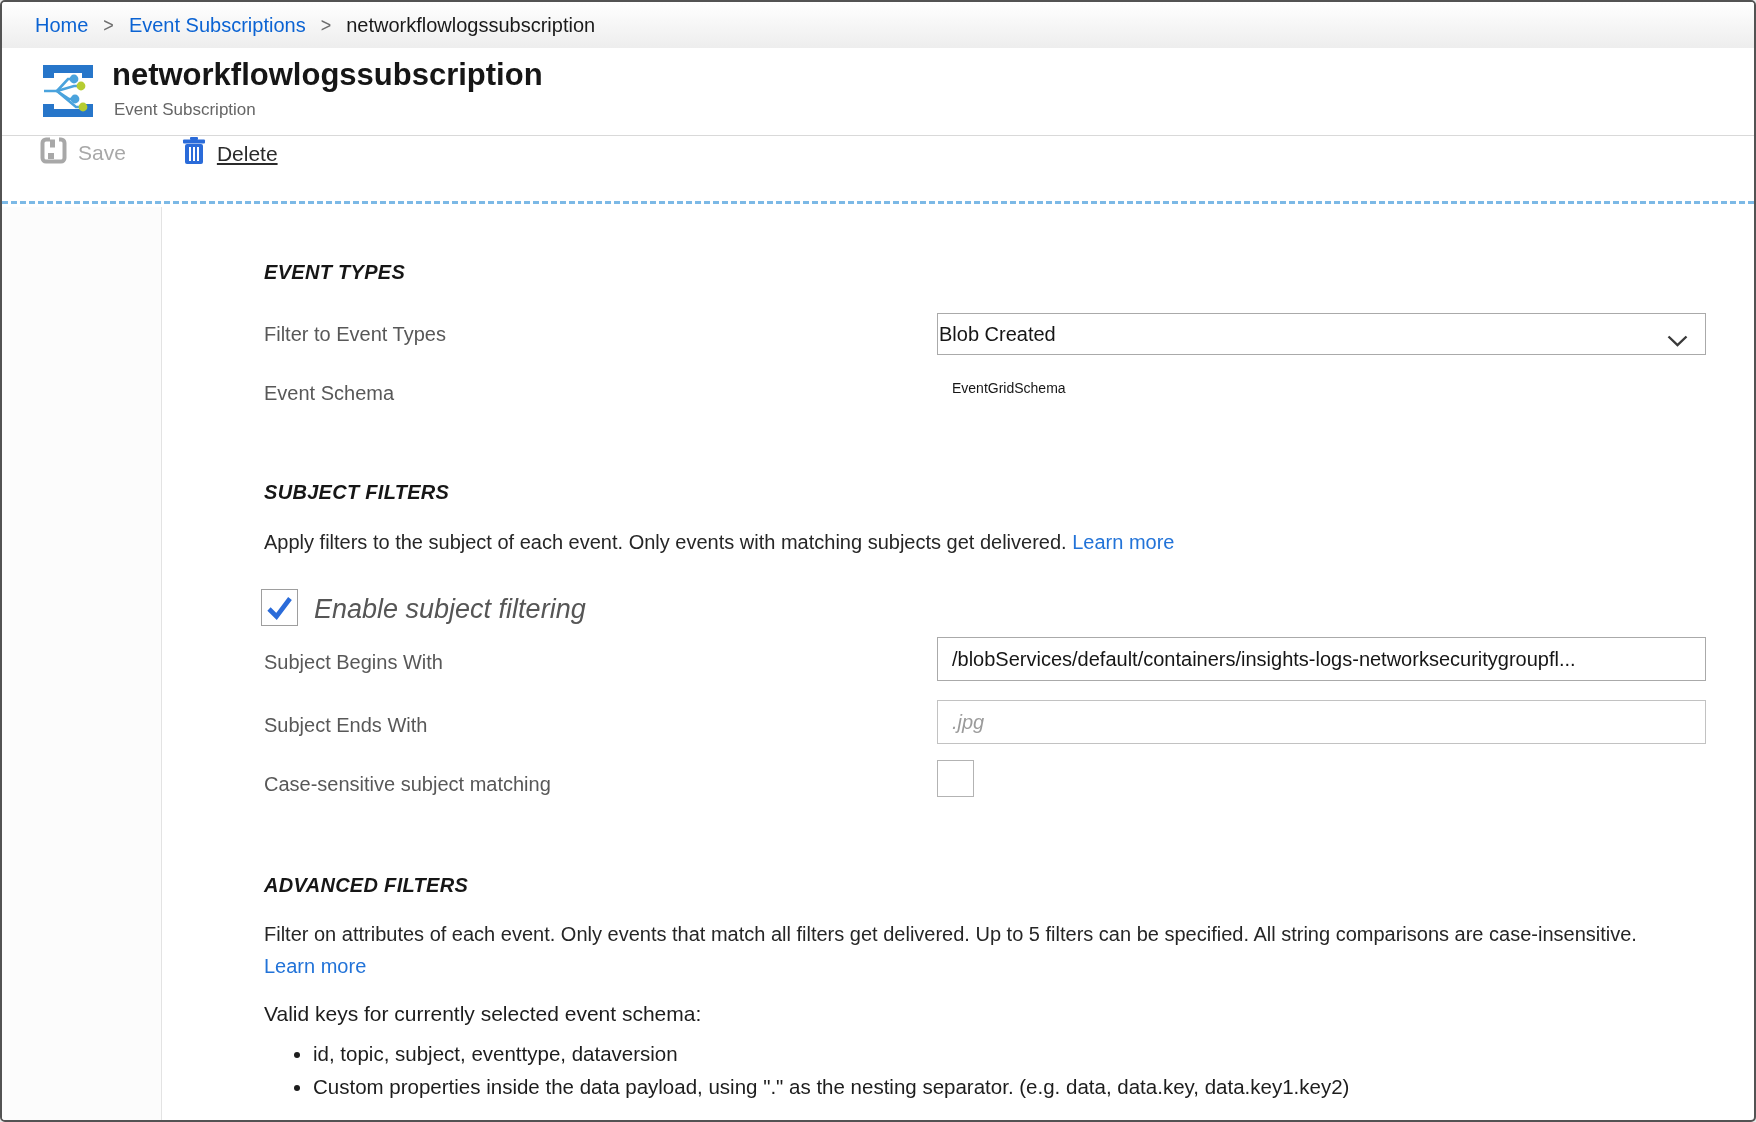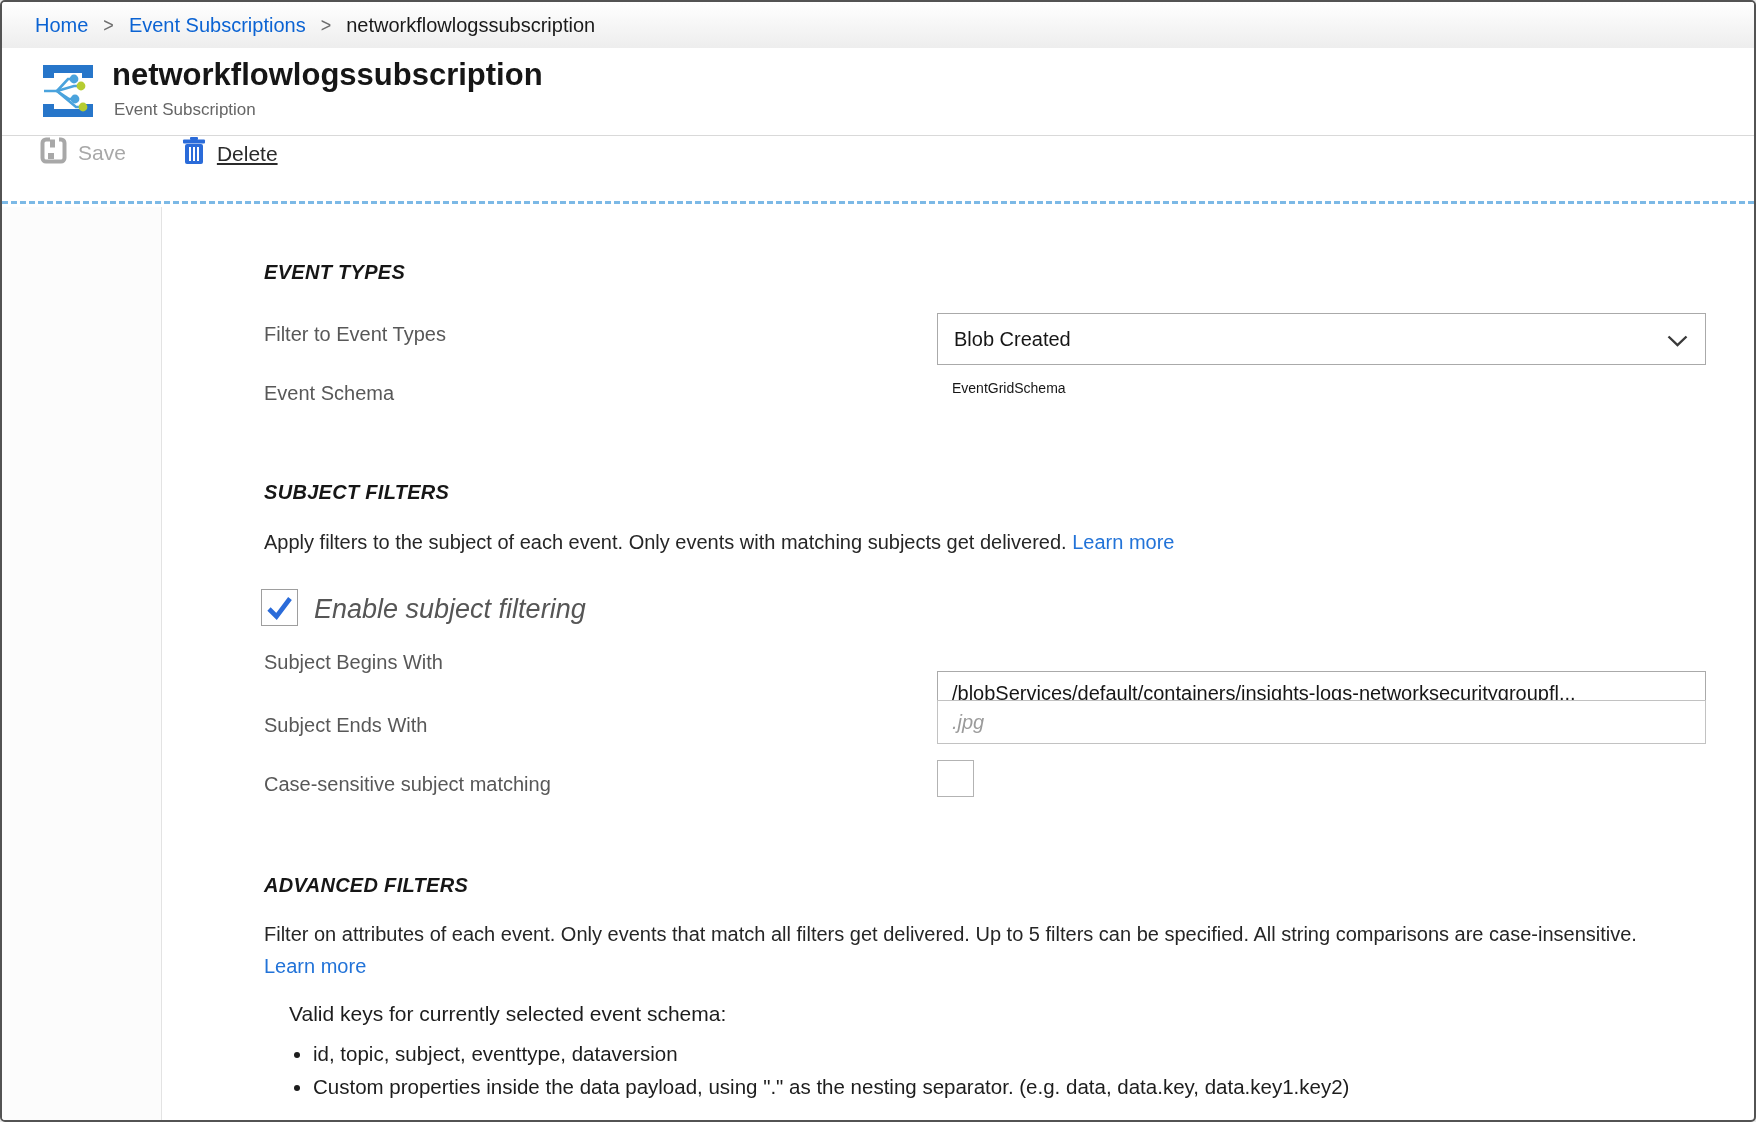--- a/index.html
+++ b/index.html
@@ -48,33 +48,33 @@
   
   .sec-heading { position:absolute; left:262px; font-size:20px; font-weight:bold; color:#161616; letter-spacing:.3px;font-style:italic; }
   .field-label { position:absolute; left:262px; font-size:20px; color:#585858; }
   .desc { font-size:20px; color:#262626; }
   .link { color:#2273d8; cursor:pointer; }
   .ctl {
     position:absolute; left:935px; width:769px; height:44px;
     border:1px solid #aaa; background:#fff;
     font-size:20px; color:#161616;
   }
-  .dropdown { height:52px; display:flex; align-items:center; padding:0 46px 0 16px; cursor:pointer; position:absolute; }
+  .dropdown { height:42px; display:flex; align-items:center; padding:0 46px 0 1px; cursor:pointer; position:absolute; }
   .dropdown .chev { position:absolute; right:17px; top:15px; }
   input.ctl { padding:0 14px; font-family:"Liberation Sans","DejaVu Sans",sans-serif; }
   input.ctl::placeholder { color:#9b9b9b; font-style:italic; }
   .schema-value { position:absolute; left:950px; font-size:14px; color:#161616; }
   .checkbox {
     position:absolute; width:37px; height:37px; background:#fff;
     border:1px solid #9e9e9e; cursor:pointer;
   }
   .cb-right { border:1px solid #b3b3b3; }
   .cb-label { position:absolute; font-size:27px; color:#565656;font-style:italic; }
   .adv-desc { position:absolute; left:262px; top:917px; width:1415px; line-height:31.5px; }
-  .valid-keys-heading { position:absolute; left:262px; top:1000px; font-size:21px; color:#1d1d1d;margin-left:25px; }
+  .valid-keys-heading { position:absolute; left:262px; top:1000px; font-size:21px; color:#1d1d1d; }
   .valid-keys { position:absolute; left:262px; top:1035px; list-style:disc; padding-left:49px; }
   .valid-keys li { font-size:20.5px; color:#1d1d1d; line-height:33px; }
 </style>
 </head>
 <body>
 
 <div class="page">
 
   <div class="crumbbar">
     <span class="crumb-link">Home</span>
@@ -162,21 +162,21 @@
   <div class="checkbox" style="left:259px; top:587px;">
     <span>
       <svg width="35" height="35" viewBox="0 0 35 35">
           <polyline points="7,19 14.5,26.5 28,8.5" fill="none" stroke="#2a6bd9" stroke-width="4.6"></polyline>
         </svg>
     </span>
   </div>
   <div class="cb-label" style="left:312px; top:592px;">Enable subject filtering</div>
 
   <div class="field-label" style="top:649px;">Subject Begins With</div>
-  <input class="ctl" style="top: 669px;" type="text" value="/blobServices/default/containers/insights-logs-networksecuritygroupfl...">
+  <input class="ctl" style="top: 635px;" type="text" value="/blobServices/default/containers/insights-logs-networksecuritygroupfl...">
 
   <div class="field-label" style="top:712px;">Subject Ends With</div>
   <input class="ctl" style="top: 698px; border-color: rgb(194, 194, 194);" type="text" placeholder=".jpg">
 
   <div class="field-label" style="top:771px;">Case-sensitive subject matching</div>
   <div class="checkbox cb-right" style="left:935px; top:758px;">
     
   </div>
 
   <div class="sec-heading" style="top:872px;">ADVANCED FILTERS</div>

